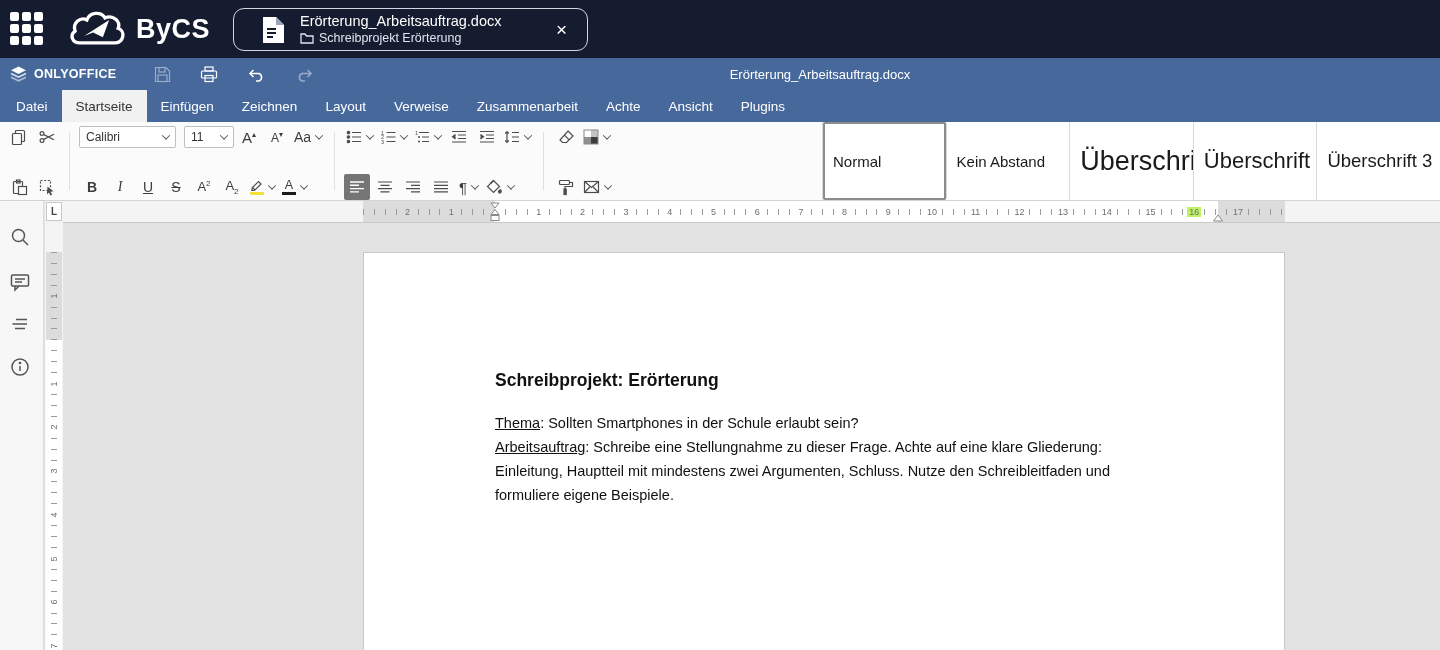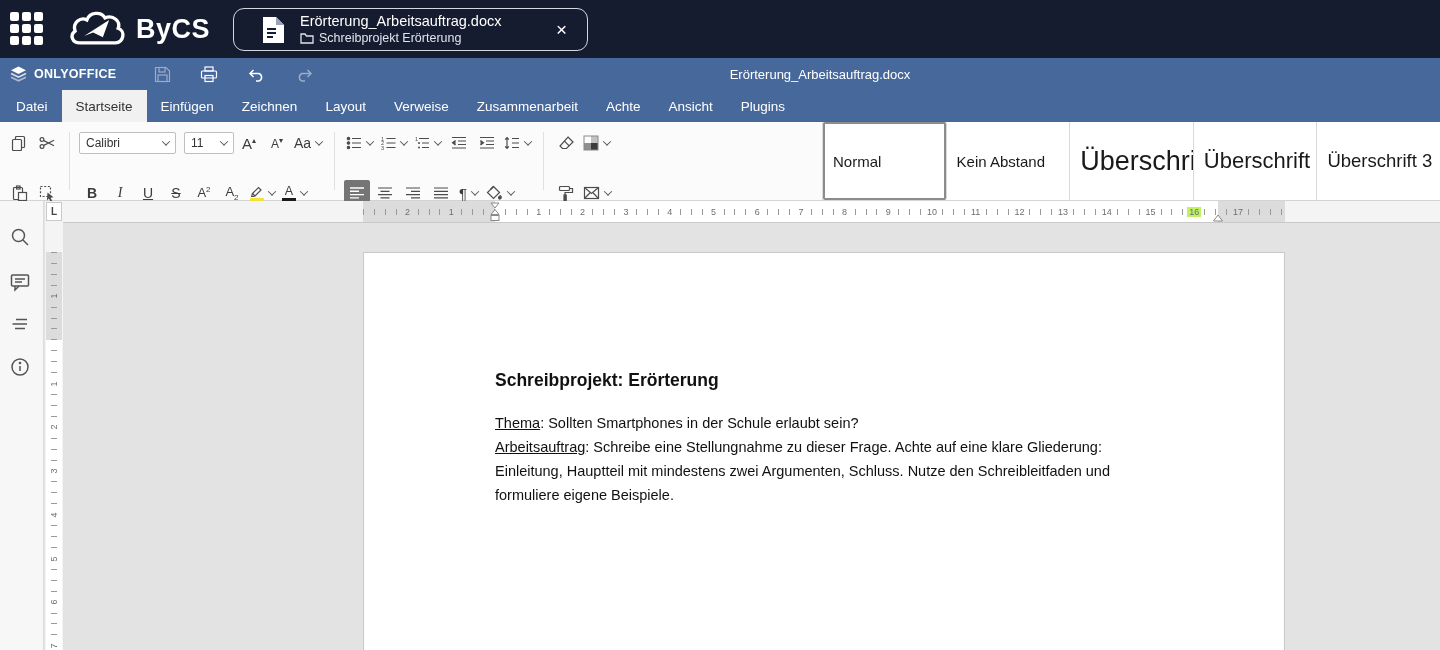--- a/index.html
+++ b/index.html
@@ -37,21 +37,21 @@
     color:#fff; font-size:13px; white-space:nowrap; }
 
   
   .menurow { height:32px; background:#47689b; display:flex; align-items:stretch; padding-left:2px; }
   .mtab { color:#fff; font-size:13.5px; display:flex; align-items:center; padding:0 14px; cursor:pointer; }
   .mtab.active { background:#f1f1f1; color:#333; }
 
   
   .toolbar { height:79px; background:#fbfbfb; border-bottom:1px solid #d4d4d4;
     display:flex; align-items:stretch; padding-left:6px; position:relative; }
-  .tbg { display:flex; flex-direction:column; justify-content:space-between; padding-top:8px; gap:24px; }
+  .tbg { display:flex; flex-direction:column; justify-content:flex-end; padding-top:8px; gap:24px; }
   .trow { display:flex; align-items:center; height:28px; gap:2px; }
   .tbtn { min-width:26px; height:26px; display:flex; align-items:center; justify-content:center;
     border-radius:2px; cursor:pointer; padding:0 2px; }
   .tbtn.active { background:#757575; }
   .wcaret { display:flex; align-items:center; gap:3px; padding-right:3px; }
   .cv { width:6px; height:6px; border:solid #5a5a5a; border-width:0 1.2px 1.2px 0;
     transform:rotate(45deg) translate(-1px,-1px); margin-left:2px; }
   .sep { width:1px; background:#e0e0e0; margin:10px 9px; }
   .dd { background:#fff; border:1px solid #bfbfbf; border-radius:2px; height:22px;
     display:flex; align-items:center; font-size:12px; color:#333; padding:0 6px; cursor:pointer; }

